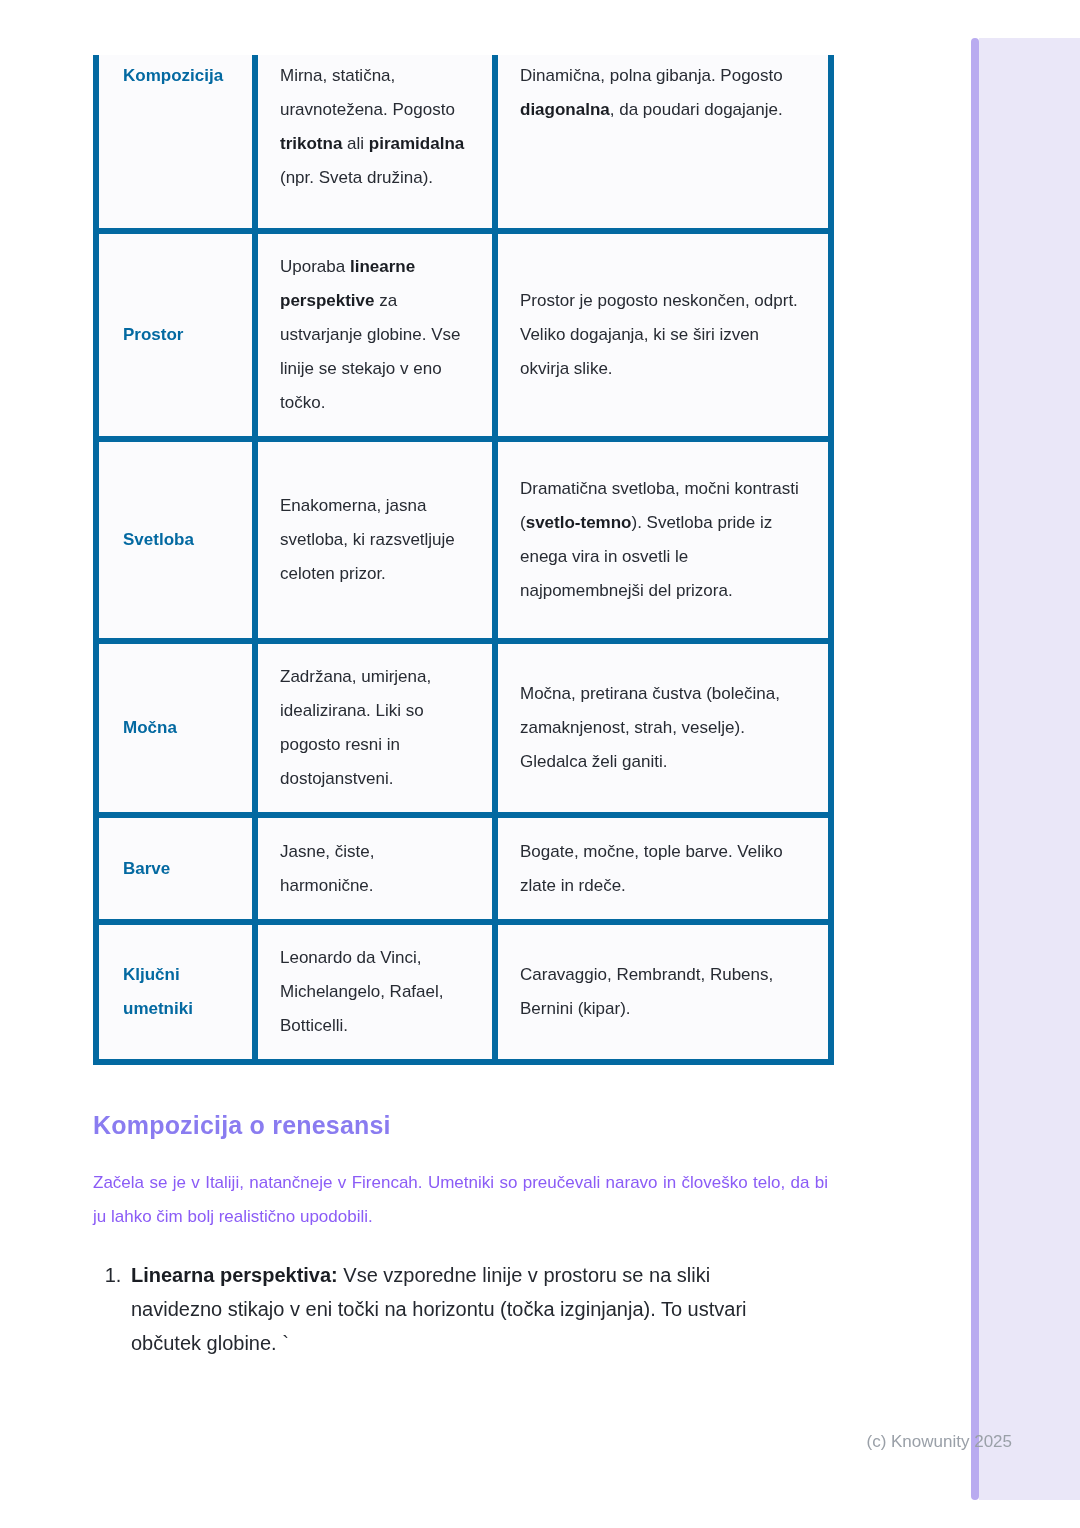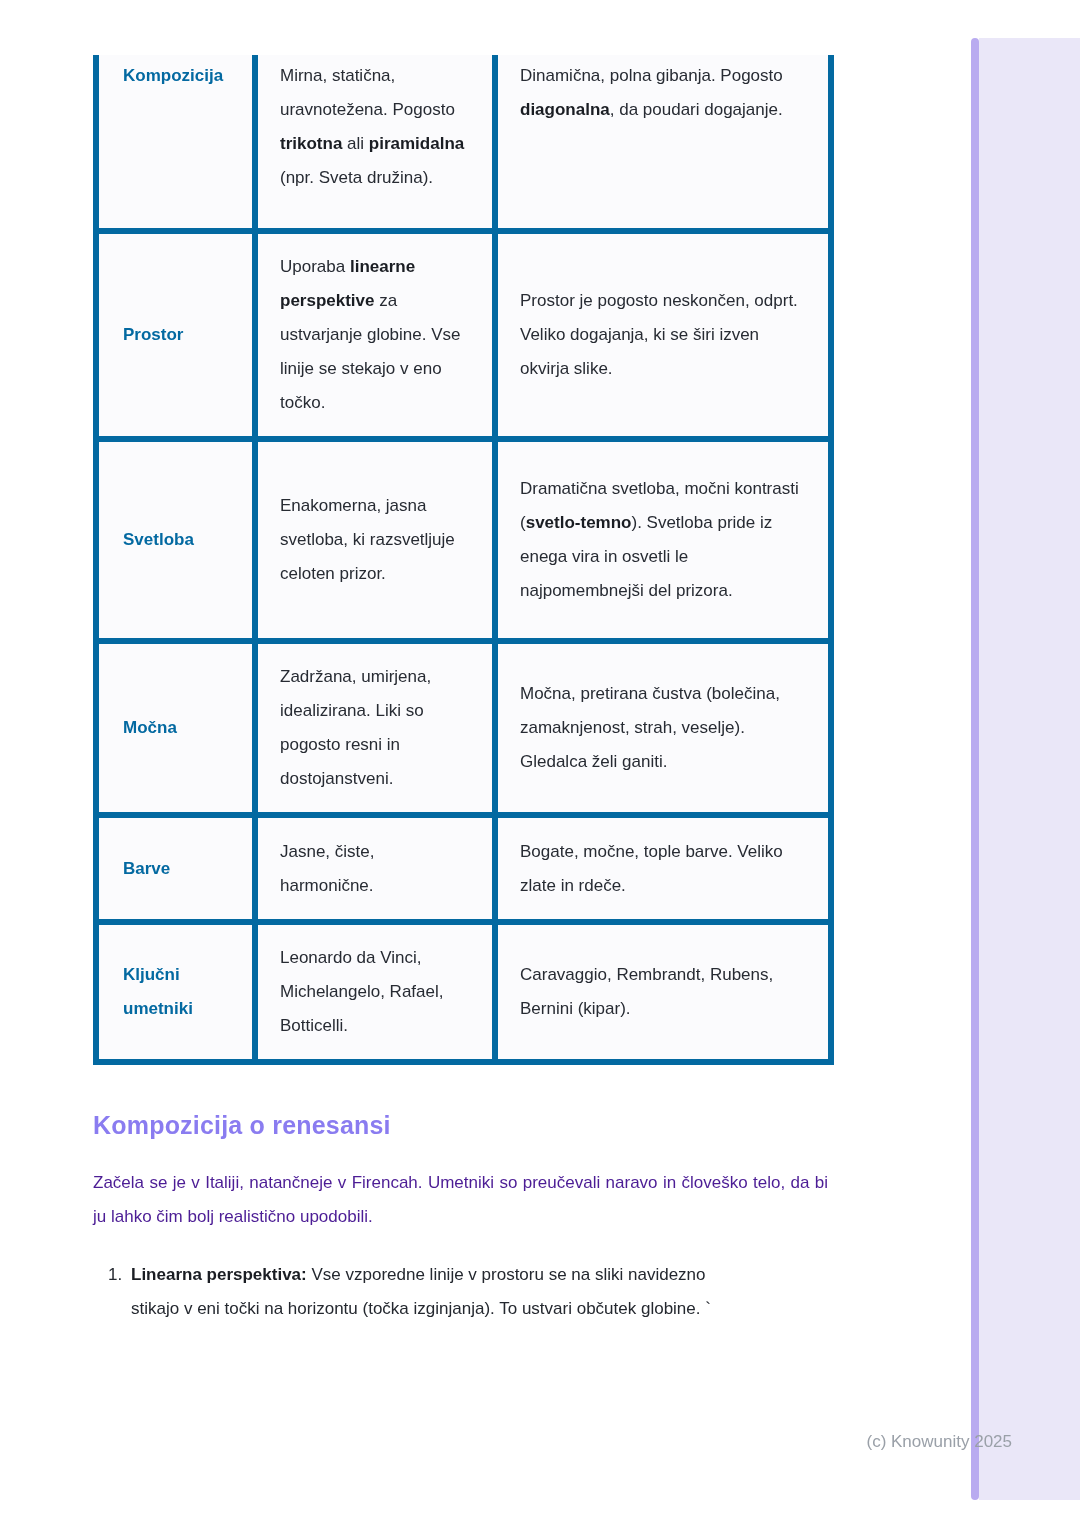--- a/index.html
+++ b/index.html
@@ -58,27 +58,27 @@
     font-weight: 600;
     color: #8a7cf0;
     letter-spacing: 0.2px;
   }
   p.section-paragraph {
     margin-top: 26px;
     width: 735px;
     font-size: 17px;
     line-height: 34px;
     text-align: justify;
-    color: #4c1d95;
+    color: #8b5cf6;
   }
   ol.section-list {
     margin-top: 24px;
     padding-left: 34px;
     width: 660px;
-    font-size: 17px;
+    font-size: 20px;
     line-height: 34px;
     color: #24282f;
   }
   ol.section-list li { padding-left: 4px; }
 
   
   .side-strip {
     position: absolute;
     top: 38px;
     height: 1462px;

